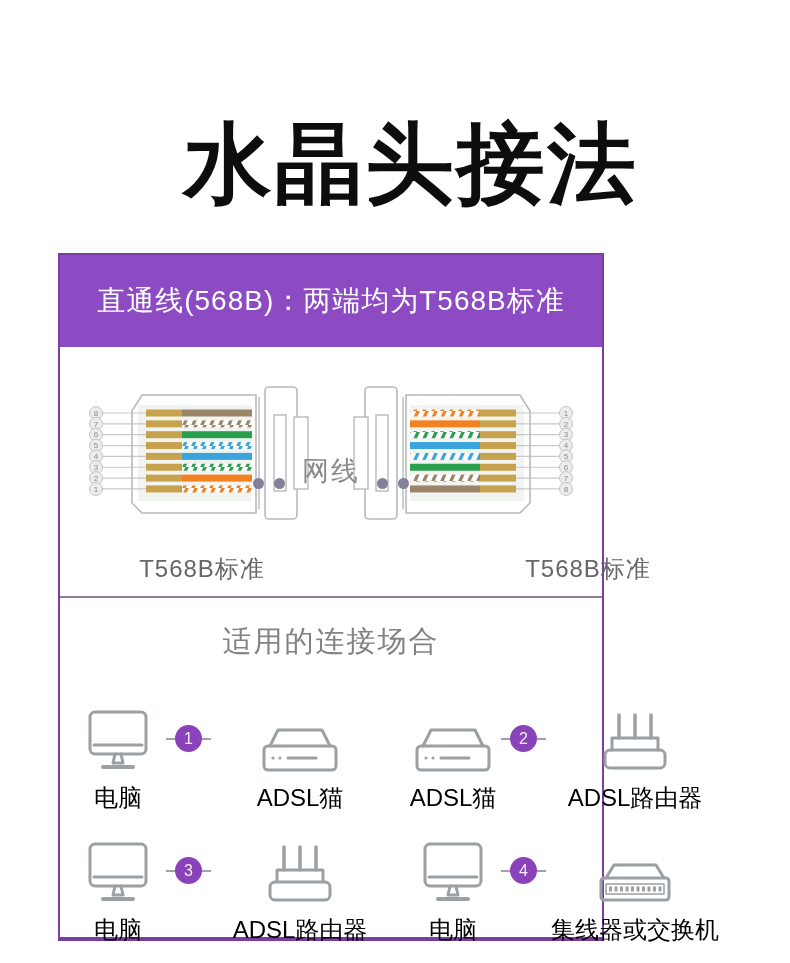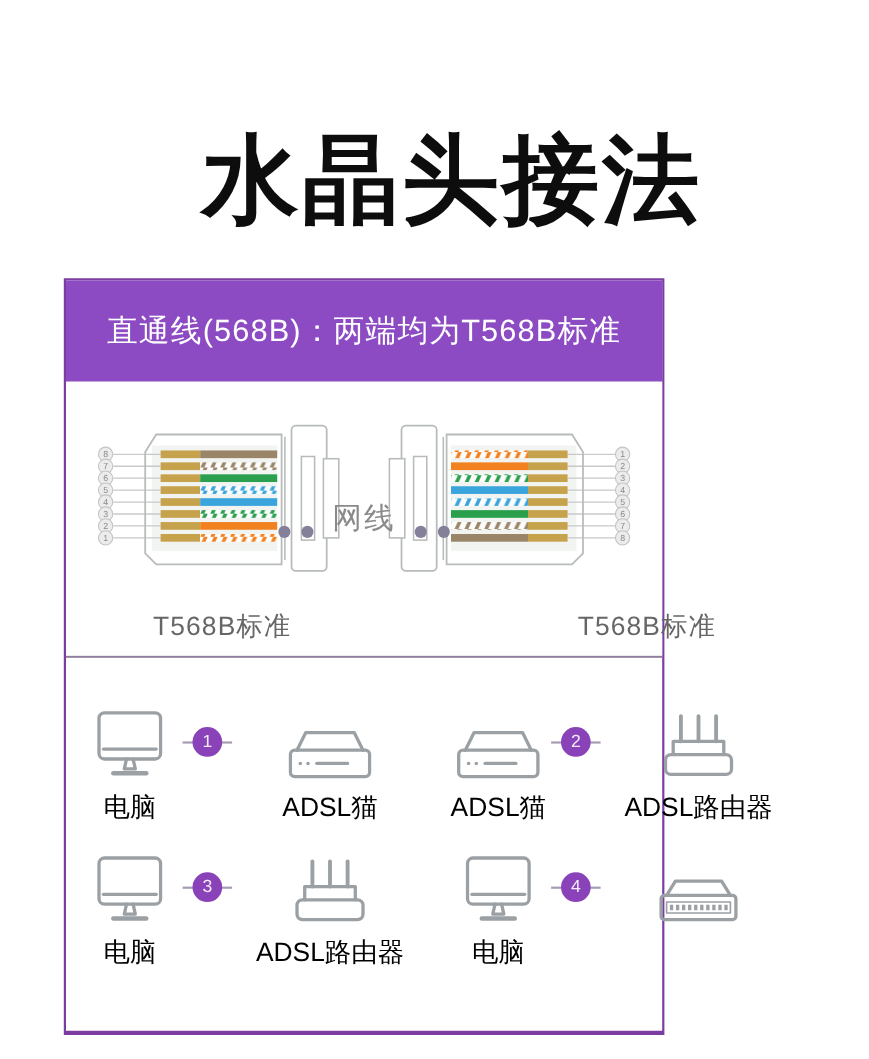--- a/index.html
+++ b/index.html
@@ -216,20 +216,21 @@
       <span class="dot"></span>
       <span class="dot"></span>
     </div>
     <div class="caption caption-left">T568B标准</div>
     <div class="caption caption-right">T568B标准</div>
   </div>
 
   <div class="divider"></div>
 
   <div class="scenarios">
+    <div class="scen-heading">适用的连接场合</div>
     <div class="scen-grid">
 
       <div class="scen-cell">
         <div class="scen-row">
           <div class="icon-box">
             <svg class="icon" width="60" height="64" viewBox="0 0 60 64">
               <rect x="2" y="2" width="56" height="42" rx="5"></rect>
               <line x1="6" y1="35" x2="54" y2="35"></line>
               <path d="M27,44 L25,53 L35,53 L33,44"></path>
               <line x1="15" y1="57" x2="45" y2="57" stroke-width="4"></line>
@@ -353,18 +354,19 @@
                   <rect x="49.5" y="26.5" width="3" height="5"></rect>
                 <rect x="55" y="26.5" width="3" height="5"></rect>
                   <rect x="60.5" y="26.5" width="3" height="5"></rect>
               </g>
             </svg>
           </div>
         </div>
         <div class="scen-labels">
           <span class="scen-label">电脑</span>
           <span></span>
+          <span class="scen-label">集线器或交换机</span>
         </div>
       </div>
 
     </div>
   </div>
 </div>
 
 </body></html>

